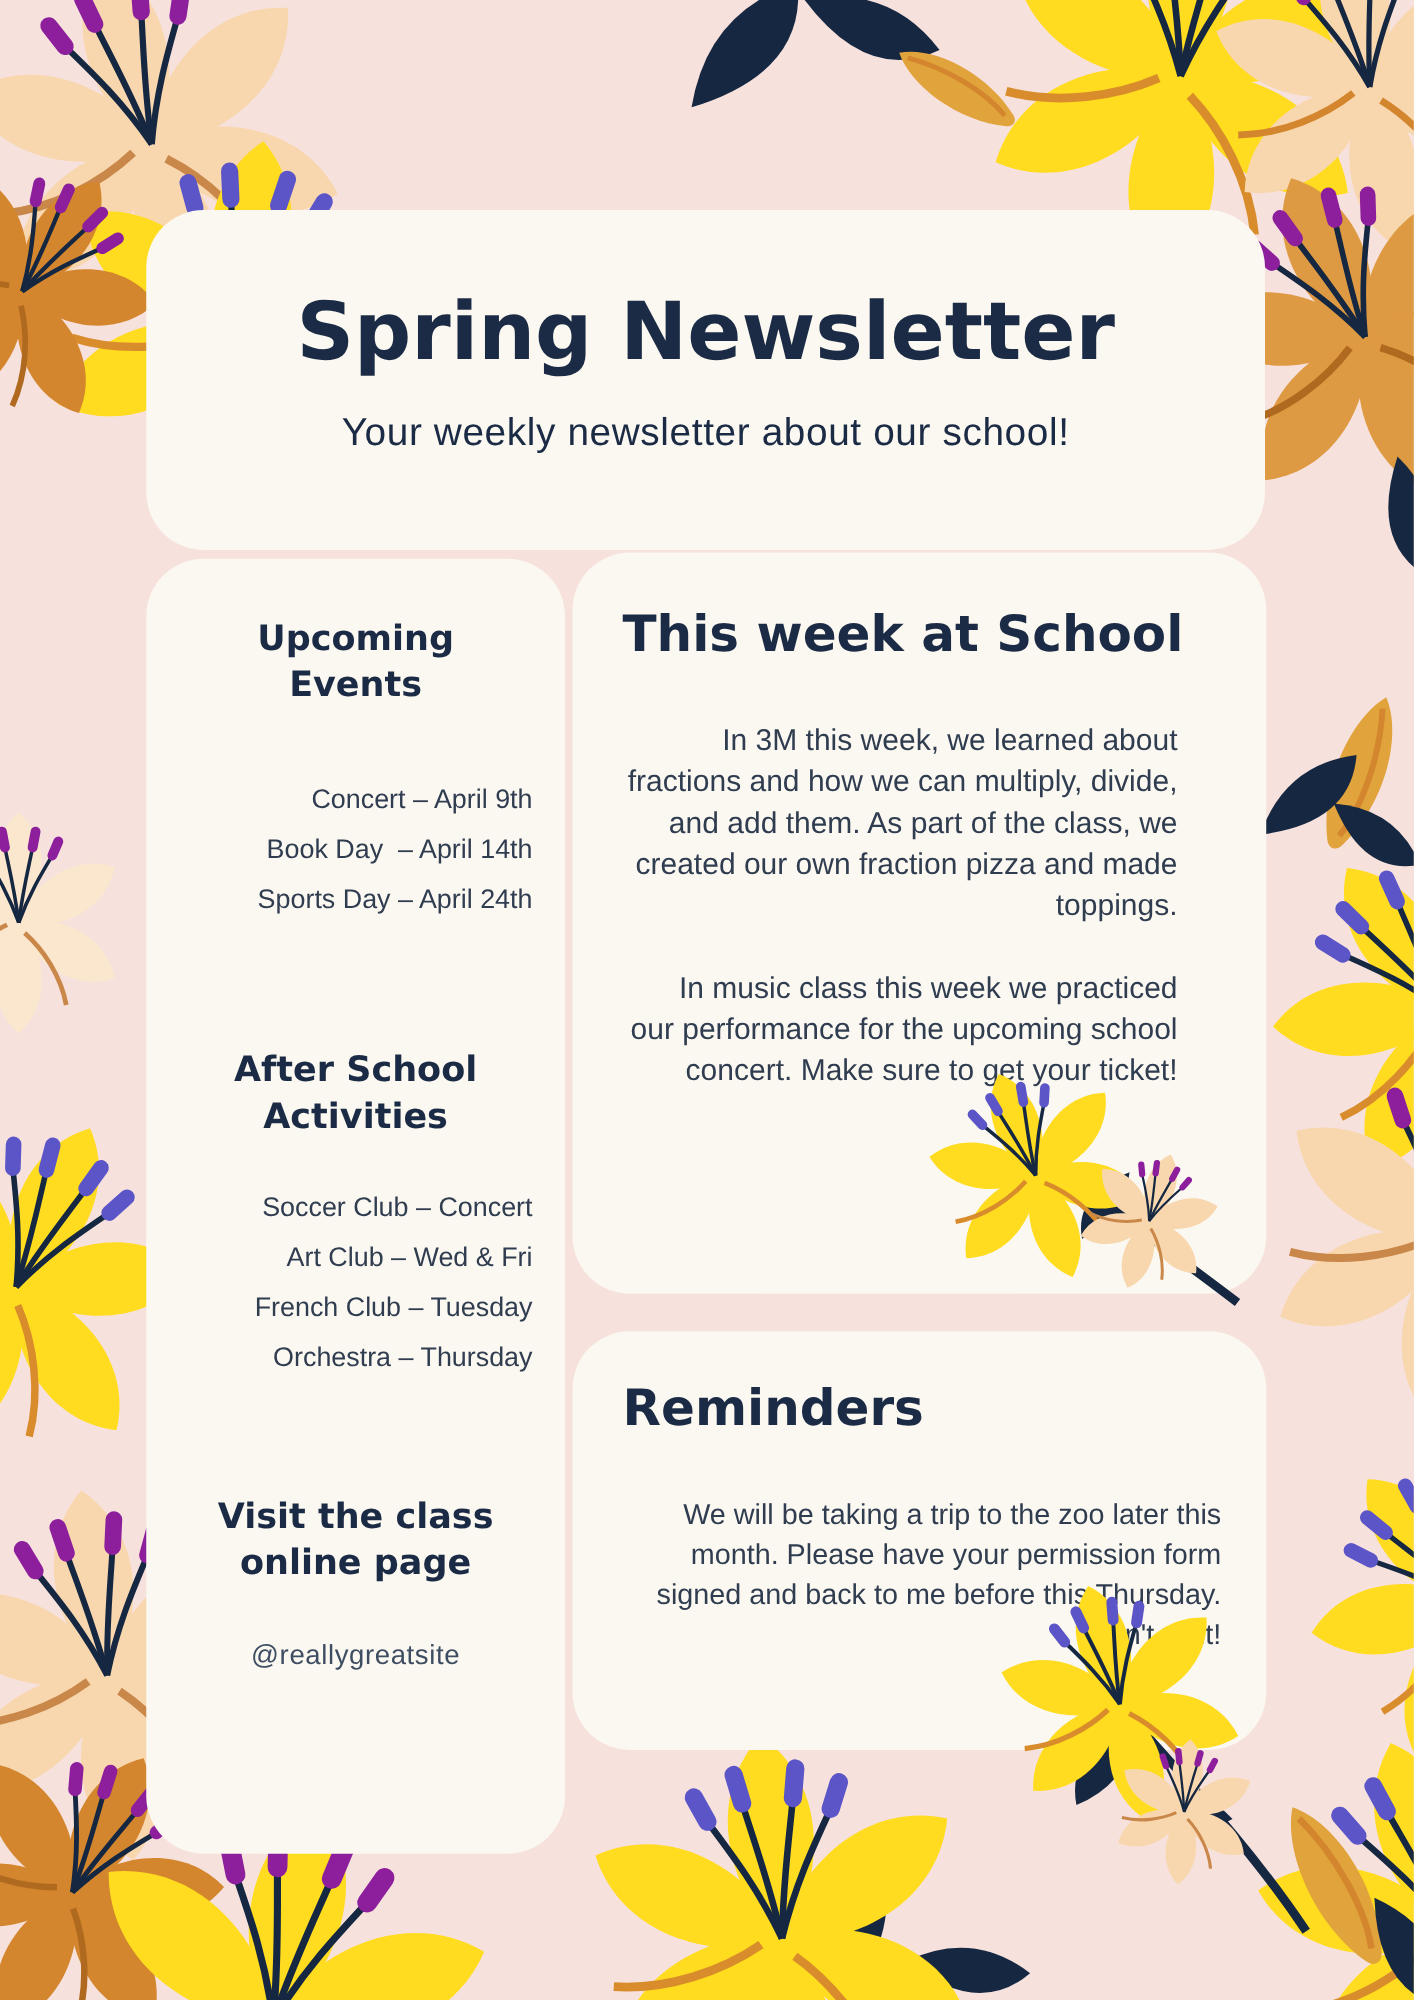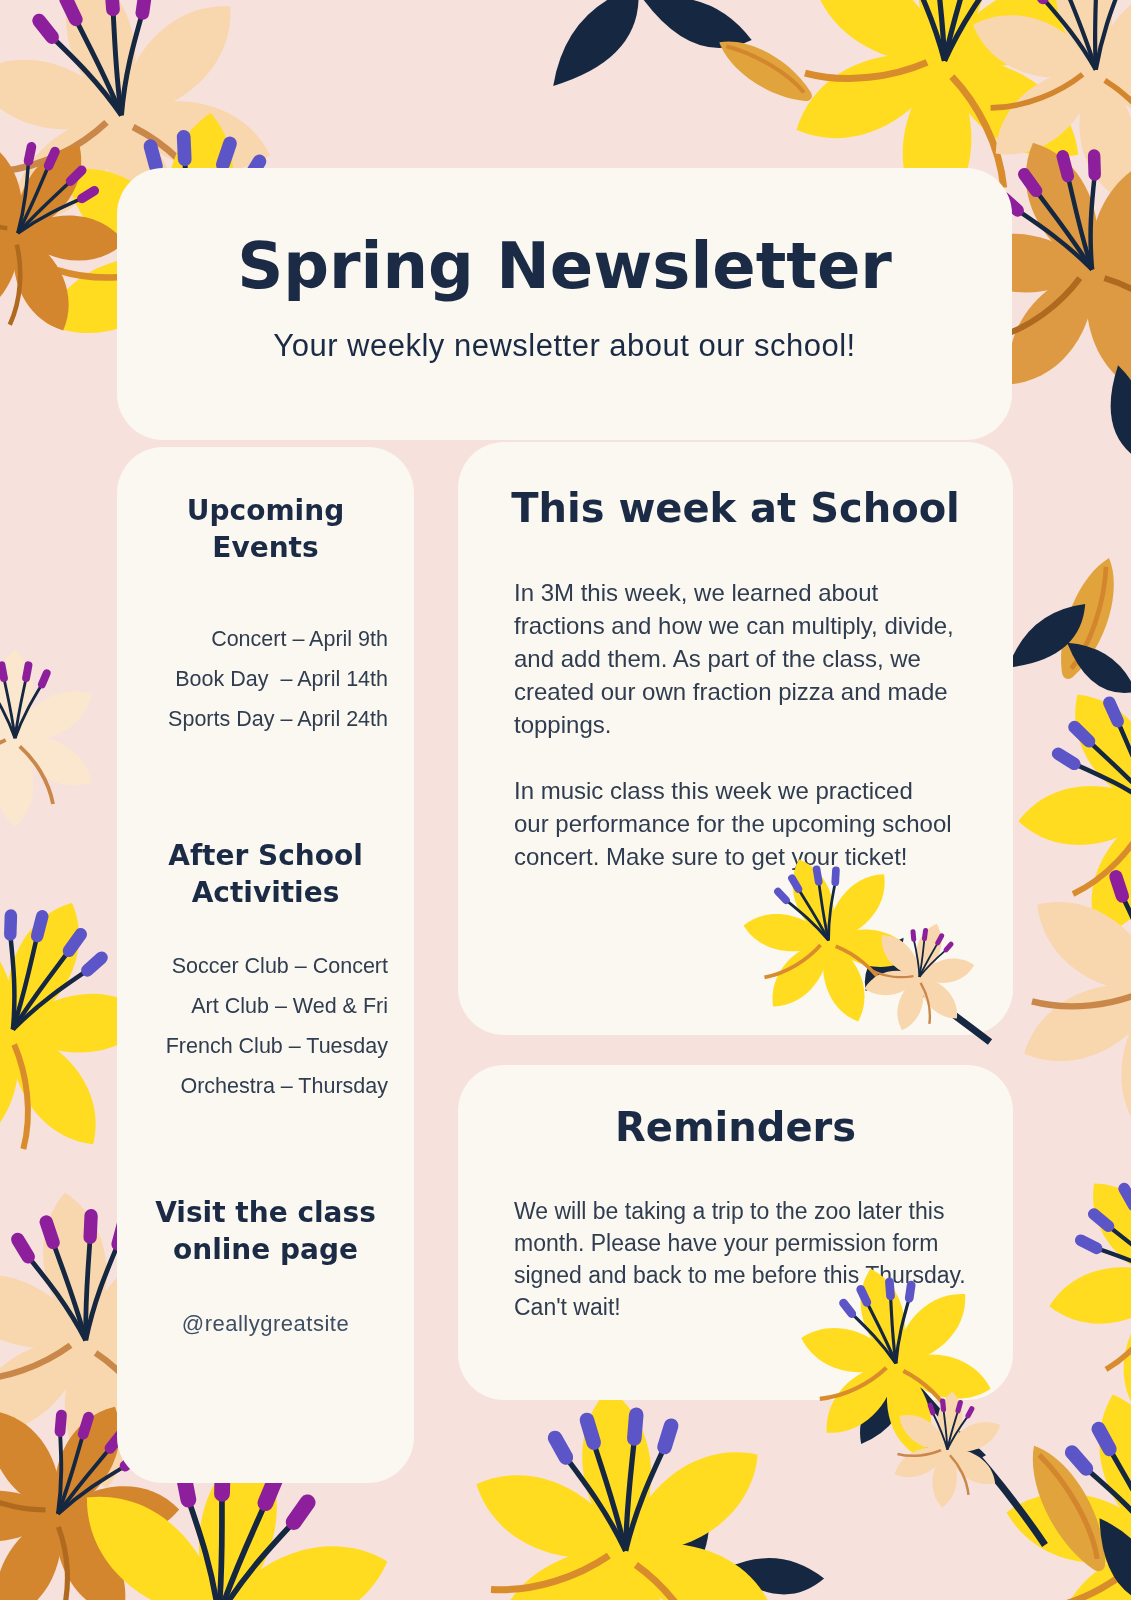--- a/index.html
+++ b/index.html
@@ -14,42 +14,42 @@
     border-radius:46px;box-sizing:border-box;
   }
   .header-card{left:117px;top:120px;width:895px;height:272px;text-align:center;padding-top:66px;margin-top:48px;}
   .page-title{
     font-family:"DejaVu Sans",sans-serif;font-weight:bold;
     font-size:64px;line-height:1;color:var(--heading,#1C2B45);margin:0;
   }
   .page-subtitle{
     font-size:31px;color:var(--heading,#1C2B45);margin:30px 0 0 0;letter-spacing:.5px;
   }
-  .side-card{left:117px;top:447px;width:297px;height:1036px;text-align:center;padding:46px 26px;}
+  .side-card{left:117px;top:447px;width:335px;height:1036px;text-align:center;padding:46px 26px;}
   .side-heading{
     font-family:"DejaVu Sans",sans-serif;font-weight:bold;font-size:28px;line-height:1.32;
     color:var(--heading,#1C2B45);margin:0;white-space:pre-line;
   }
   .side-list{list-style:none;margin:0;padding:0 0 0 8px;text-align:right;
     font-size:21.5px;color:var(--body-text,#303C50);}
   .side-list li{margin-bottom:15px;line-height:25px;white-space:pre-wrap;}
   #events-list{margin-top:60px;}
   #after-heading{margin-top:106px;}
   #after-list{margin-top:42px;}
   #visit-heading{margin-top:96px;}
   .handle{font-size:22px;color:var(--handle-text,#3F4D63);margin:42px 0 6px 0;letter-spacing:.5px;}
   .week-card{left:458px;top:442px;width:555px;height:593px;padding:44px 40px;}
   .rem-card{left:458px;top:1065px;width:555px;height:335px;padding:40px 40px;}
   .block-heading{
     font-family:"DejaVu Sans",sans-serif;font-weight:bold;font-size:40px;line-height:1.1;
-    color:var(--heading,#1C2B45);margin:0;text-align:center;
+    color:var(--heading,#1C2B45);margin:0;
   }
   .body-para{
     font-size:24px;line-height:33px;color:var(--body-text,#303C50);
-    width:440px;margin:16px;
+    width:440px;margin:4px;text-align:right;
   }
   .week-card .p1{margin-top:46px;}
   .week-card .p2{margin-top:33px;}
   .rem-card .body-para{margin-top:46px;font-size:23px;line-height:32px;width:475px;}
 </style>
 </head>
 <body>
 
 <svg width="0" height="0" style="position:absolute" aria-hidden="true">
   <defs>

